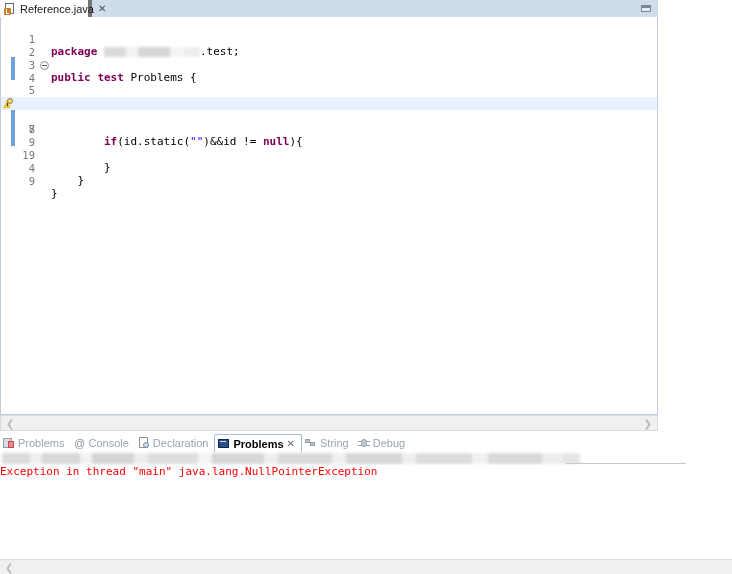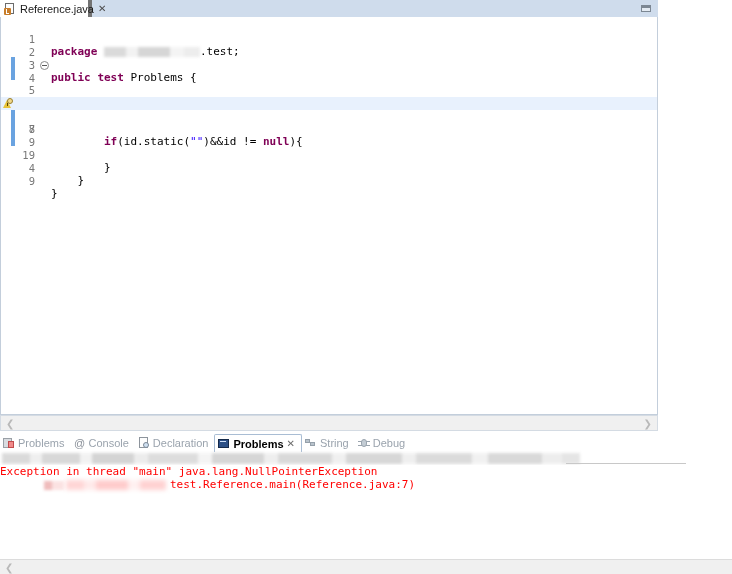--- a/index.html
+++ b/index.html
@@ -529,19 +529,18 @@
       </span>
       <span>Debug</span>
     </div>
   </div>
 
   <div class="console-toolbar-blur"></div>
   <div class="console-toolbar-line"></div>
 
   <div class="console-body">
     <div class="console-line">Exception in thread "main" java.lang.NullPointerException</div>
-    <div class="console-line indent"><span class="console-redact-sm"></span><span class="console-redact"></span><span>test.Reference.main(Reference.java:7)</span></div>
   </div>
 
   <div class="bottom-scroll">
     <span class="arrow">❮</span>
   </div>
 </div>
 
 </body></html>

